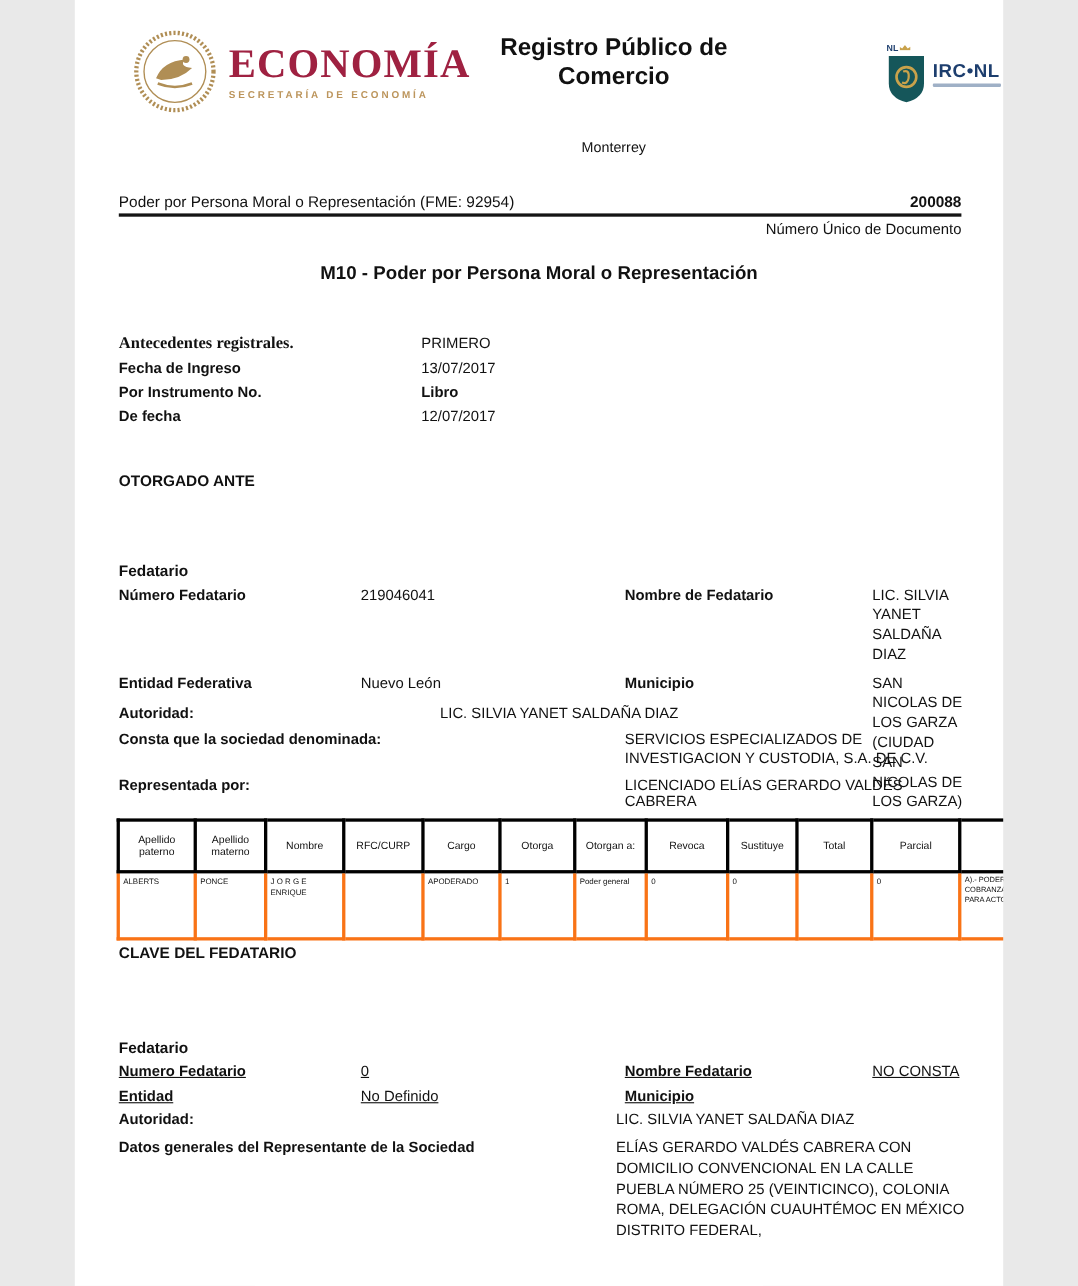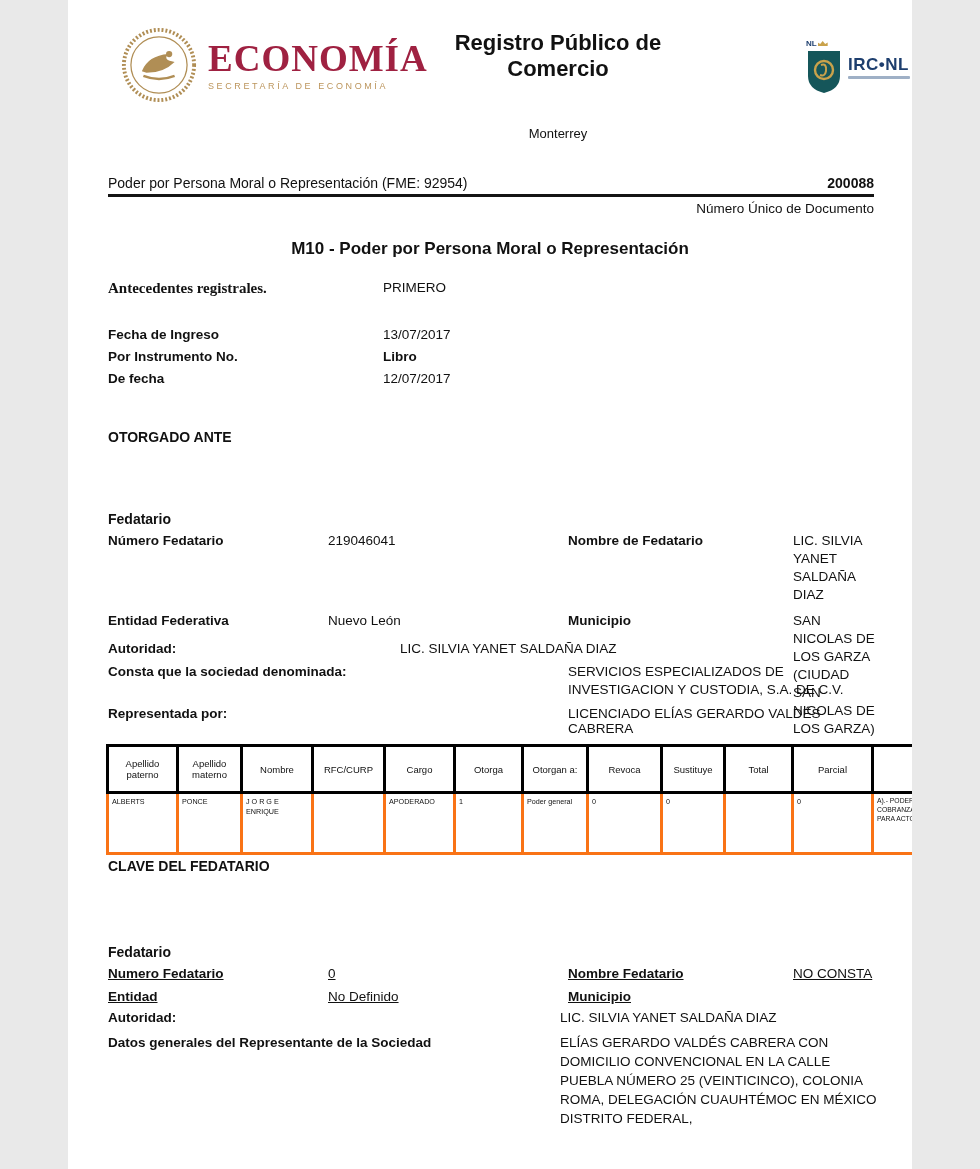--- a/index.html
+++ b/index.html
@@ -13,21 +13,21 @@
     margin:0 auto;
   }
   
   .hdr-left{position:absolute;left:52px;top:26px;display:flex;align-items:center;gap:10px;}
   .econ-text{display:flex;flex-direction:column;}
   .econ-wordmark{
     font-family:"Liberation Serif", serif;
     font-weight:700;font-size:37px;letter-spacing:1px;color:#9f2141;line-height:1;
   }
   .econ-sub{
-    font-size:9px;font-weight:400;letter-spacing:2.6px;color:#bc955c;margin-top:4px;
+    font-size:9px;font-weight:700;letter-spacing:2.6px;color:#bc955c;margin-top:4px;
   }
   .hdr-center{position:absolute;left:300px;top:30px;width:380px;text-align:center;}
   .hdr-title{font-size:22px;font-weight:700;line-height:1.2;width:250px;margin:0 auto;}
   .hdr-office{position:absolute;left:300px;top:126px;width:380px;text-align:center;font-size:13px;}
   .hdr-irc{position:absolute;left:738px;top:40px;display:flex;align-items:center;gap:6px;}
   .irc-shield-col{display:flex;flex-direction:column;align-items:flex-start;}
   .irc-nl-tag{font-size:8px;font-weight:700;color:#1d3e6e;line-height:1;margin-bottom:1px;}
   .irc-nl-tag .crown{display:inline-block;width:10px;height:5px;background:#c9a24b;margin-left:1px;clip-path:polygon(0 100%,0 30%,25% 60%,50% 0,75% 60%,100% 30%,100% 100%);}
   .irc-text-col{display:flex;flex-direction:column;justify-content:center;}
   .irc-label{font-size:17px;font-weight:700;color:#1d3e6e;letter-spacing:.5px;line-height:1;}
@@ -40,21 +40,21 @@
   .doc-bar{position:absolute;left:40px;right:38px;top:141px;}
   .doc-bar-top{display:flex;justify-content:space-between;align-items:flex-end;padding-bottom:3px;border-bottom:3px solid #141414;}
   .doc-bar-title{font-size:14px;margin-top:34px;}
   .doc-bar-num{font-size:14px;font-weight:700;}
   .doc-bar-bottom{text-align:right;font-size:13.5px;margin-top:4px;}
   
   .m10{position:absolute;left:0;right:0;top:239px;text-align:center;font-size:17px;font-weight:700;}
   .heading{position:absolute;left:40px;font-size:14px;font-weight:700;}
   
   .kv2{position:absolute;left:40px;right:35px;display:grid;}
-  .ant-first{top:280px;grid-template-columns:275px 1fr;}
+  .ant-first{top:304px;grid-template-columns:275px 1fr;}
   .ant-first .lbl{font-family:"Liberation Serif", serif;font-size:15px;font-weight:700;}
   .ant-rows{position:absolute;left:40px;right:35px;top:324px;display:grid;grid-template-columns:275px 1fr;line-height:22px;}
   .lbl{font-size:13.5px;font-weight:700;}
   .val{font-size:13.5px;font-weight:400;}
   .fed-grid{position:absolute;left:40px;right:35px;display:grid;grid-template-columns:220px 240px 225px 1fr;row-gap:8px;line-height:18px;}
   .fed-grid .lbl,.fed-grid .val{line-height:18px;}
   .g1{top:532px;}
   .g2{top:965px;row-gap:5px;text-decoration:underline;}
   .aut1{top:641px;grid-template-columns:292px 1fr;}
   .consta{top:663px;grid-template-columns:460px 1fr;line-height:18px;}

